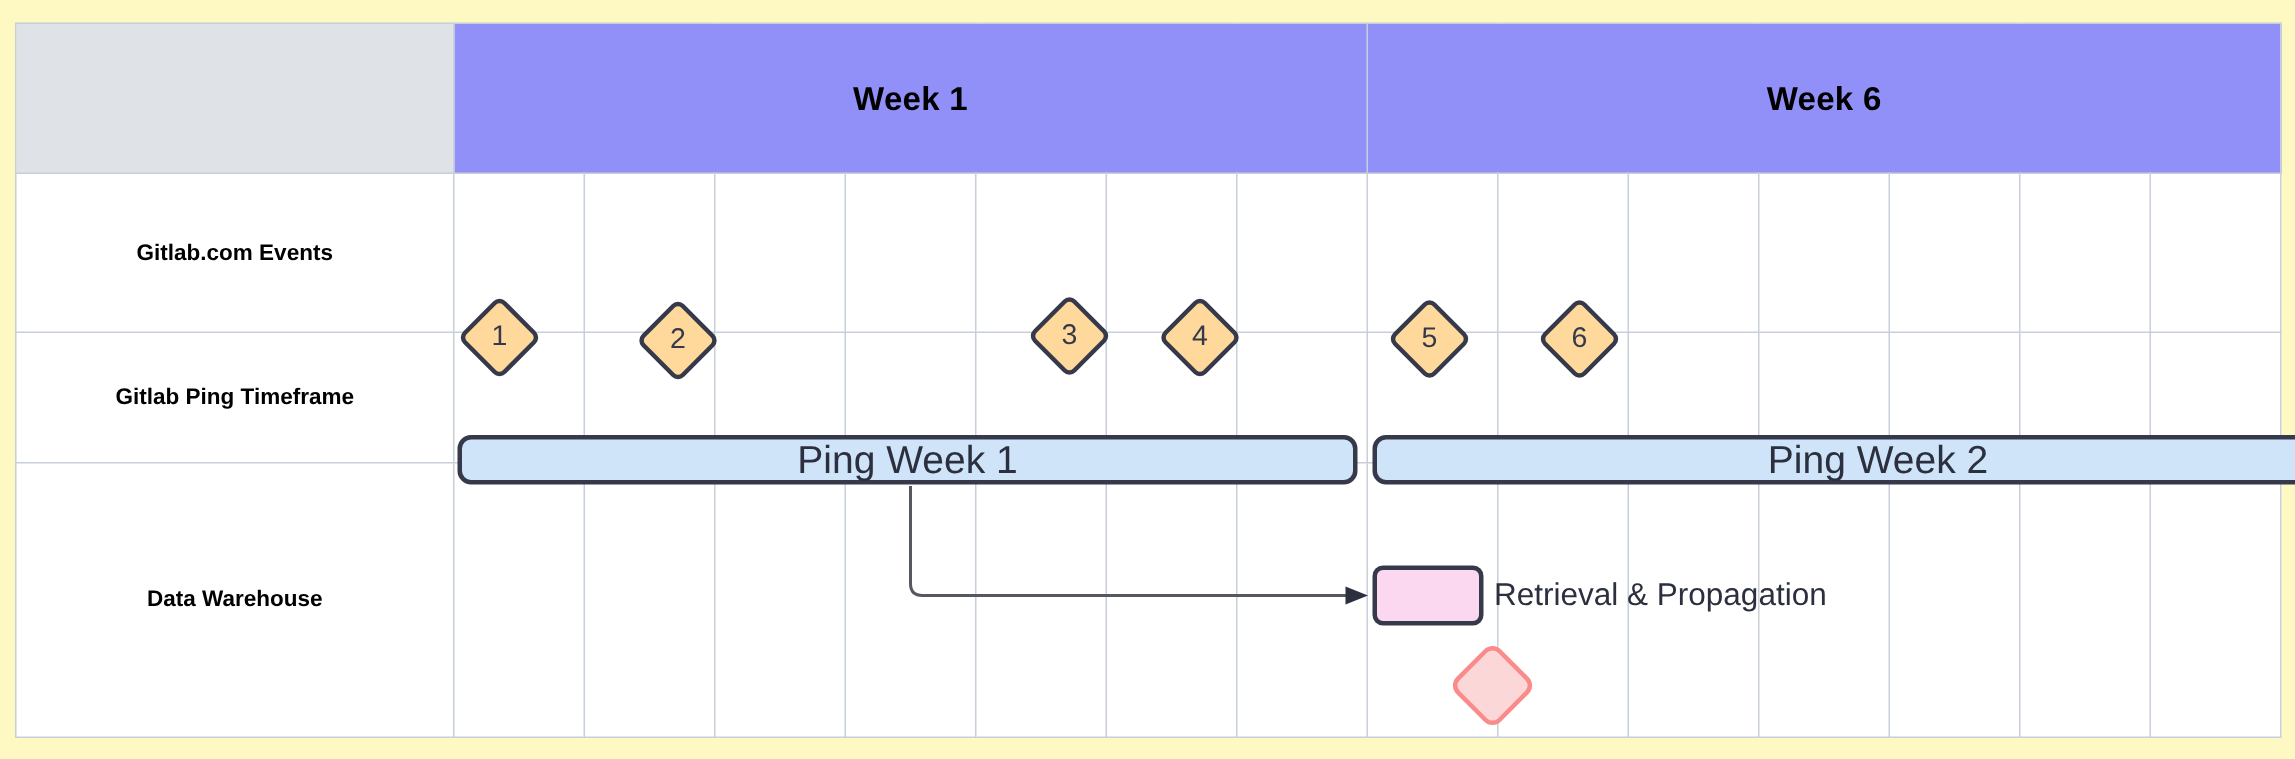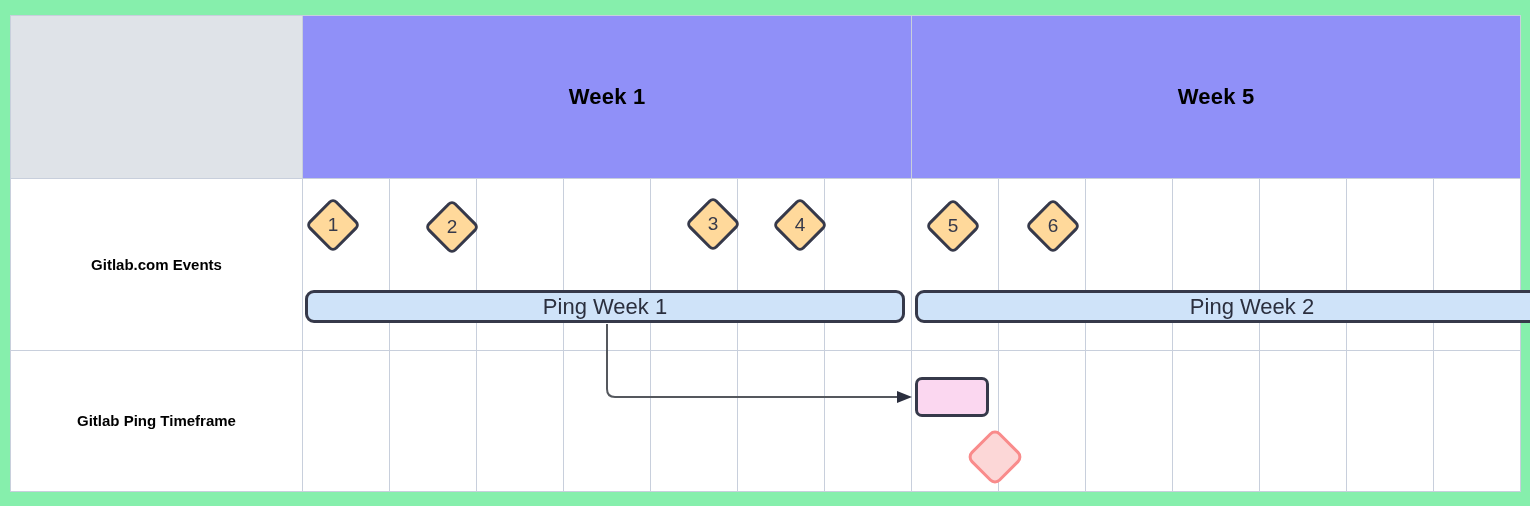--- a/index.html
+++ b/index.html
@@ -5,21 +5,21 @@
   * { box-sizing: border-box; margin: 0; padding: 0; }
   html, body {
     width: 1530px; height: 506px;
     background: #ffffff;
     font-family: "Liberation Sans", sans-serif;
     overflow: hidden;
   }
   #stage {
     position: relative;
     width: 1530px; height: 506px;
-    background: #86efac;
+    background: #fef9c3;
   }
 
   
   #gantt {
     position: absolute;
     left: 10px; top: 15px;
     width: 1510px; height: 477px;
     border-collapse: collapse;
     table-layout: fixed;
   }
@@ -95,21 +95,21 @@
   
   .ping-bar {
     position: absolute;
     height: 33px;
     background: #cfe3f9;
     border: 3px solid #36394a;
     border-radius: 9px;
     display: flex;
     align-items: center;
     justify-content: center;
-    font-size: 22px;
+    font-size: 26px;
     color: #2b2f3e;
   }
 
   
   .retrieval-box {
     position: absolute;
     width: 74px; height: 40px;
     background: #fbd7f0;
     border: 3px solid #36394a;
     border-radius: 7px;
@@ -165,21 +165,21 @@
         <col class="col-day">
         <col class="col-day">
         <col class="col-day">
         <col class="col-day">
     </colgroup>
     <tbody>
 
       <tr>
         <td class="corner-cell"></td>
         <td class="week-head" colspan="7">Week 1</td>
-        <td class="week-head" colspan="7">Week 5</td>
+        <td class="week-head" colspan="7">Week 6</td>
       </tr>
 
 
       <tr class="r-events">
         <td class="row-label">Gitlab.com Events</td>
         <td></td>
         <td></td>
         <td></td>
         <td></td>
         <td></td>
@@ -205,20 +205,37 @@
         <td></td>
         <td></td>
         <td></td>
         <td></td>
         <td></td>
         <td></td>
         <td></td>
         <td></td>
       </tr>
 
+      <tr class="r-dwh">
+        <td class="row-label">Data Warehouse</td>
+        <td></td>
+        <td></td>
+        <td></td>
+        <td></td>
+        <td></td>
+        <td></td>
+        <td></td>
+        <td></td>
+        <td></td>
+        <td></td>
+        <td></td>
+        <td></td>
+        <td></td>
+        <td></td>
+      </tr>
     </tbody>
   </table>
 
   <div id="overlay">
 
     <svg id="connector" viewBox="0 0 1530 506">
       <path d="M607,324 L607,389 Q607,397 615,397 L903,397" fill="none" stroke="#55585e" stroke-width="2"></path>
       <path d="M912,397 L897,391 L897,403 Z" fill="#2b2f3e"></path>
     </svg>
 
@@ -242,17 +259,18 @@
     </div>
 
     <div class="ping-bar" style="left:305px; top:290px; width:600px;">
       <span>Ping Week 1</span>
     </div>
     <div class="ping-bar" style="left:915px; top:290px; width:674px;">
       <span>Ping Week 2</span>
     </div>
 
     <div class="retrieval-box" style="left:915px; top:377px;"></div>
+    <div class="retrieval-label" style="left:996px; top:385px;">Retrieval &amp; Propagation</div>
 
     <div class="pink-diamond" style="left:974px; top:436px;"></div>
 
   </div>
 </div>
 
 </body></html>

